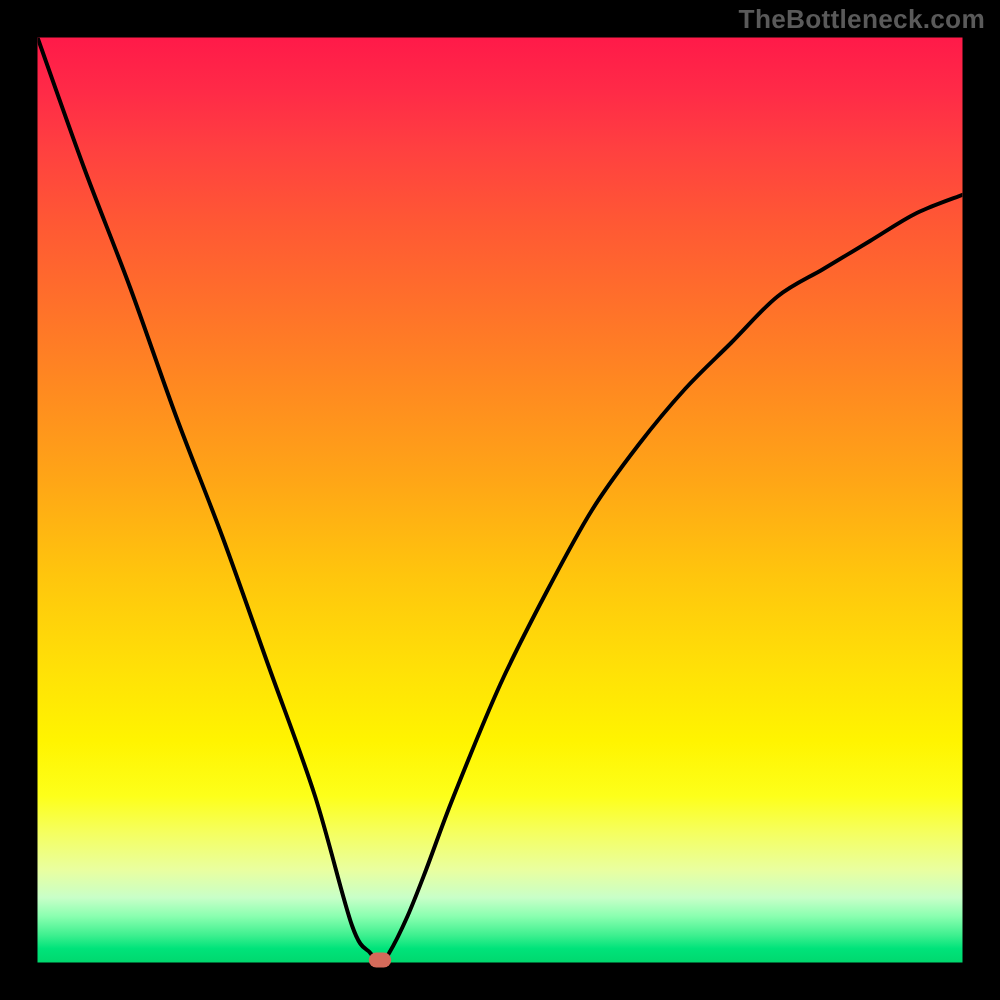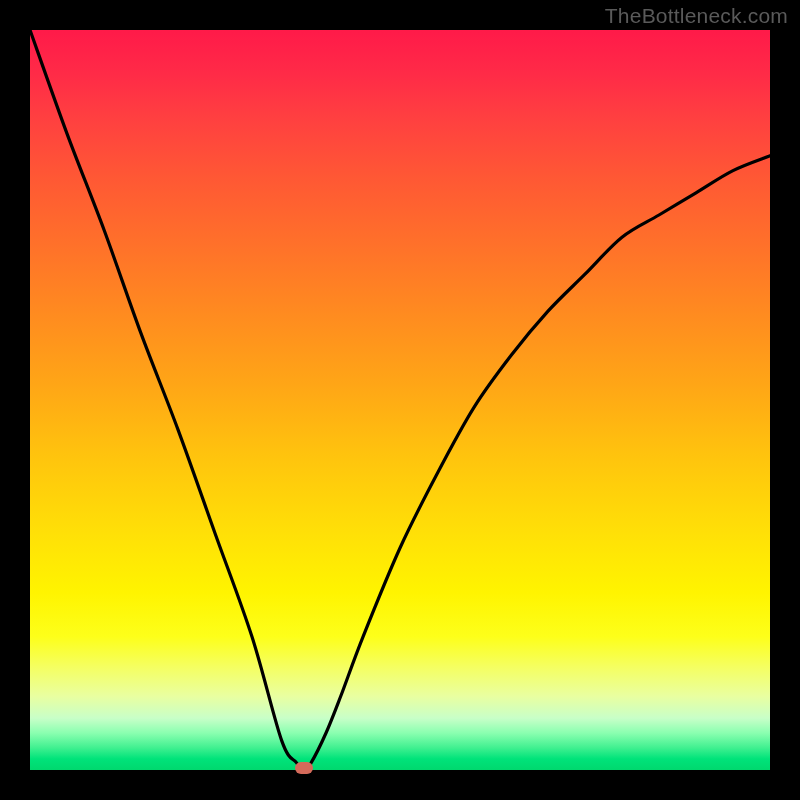--- a/index.html
+++ b/index.html
@@ -11,21 +11,21 @@
     position: relative;
     font-family: Arial, Helvetica, sans-serif;
     overflow: hidden;
   }
   .watermark {
     position: absolute;
     top: 4px;
     right: 12px;
     color: #5a5a5a;
     font-size: 21px;
-    font-weight: 400;
+    font-weight: 700;
     letter-spacing: 0.2px;
     z-index: 10;
   }
   .frame {
     position: absolute;
     top: 30px;
     left: 30px;
     width: 740px;
     height: 740px;
     background: #000;

